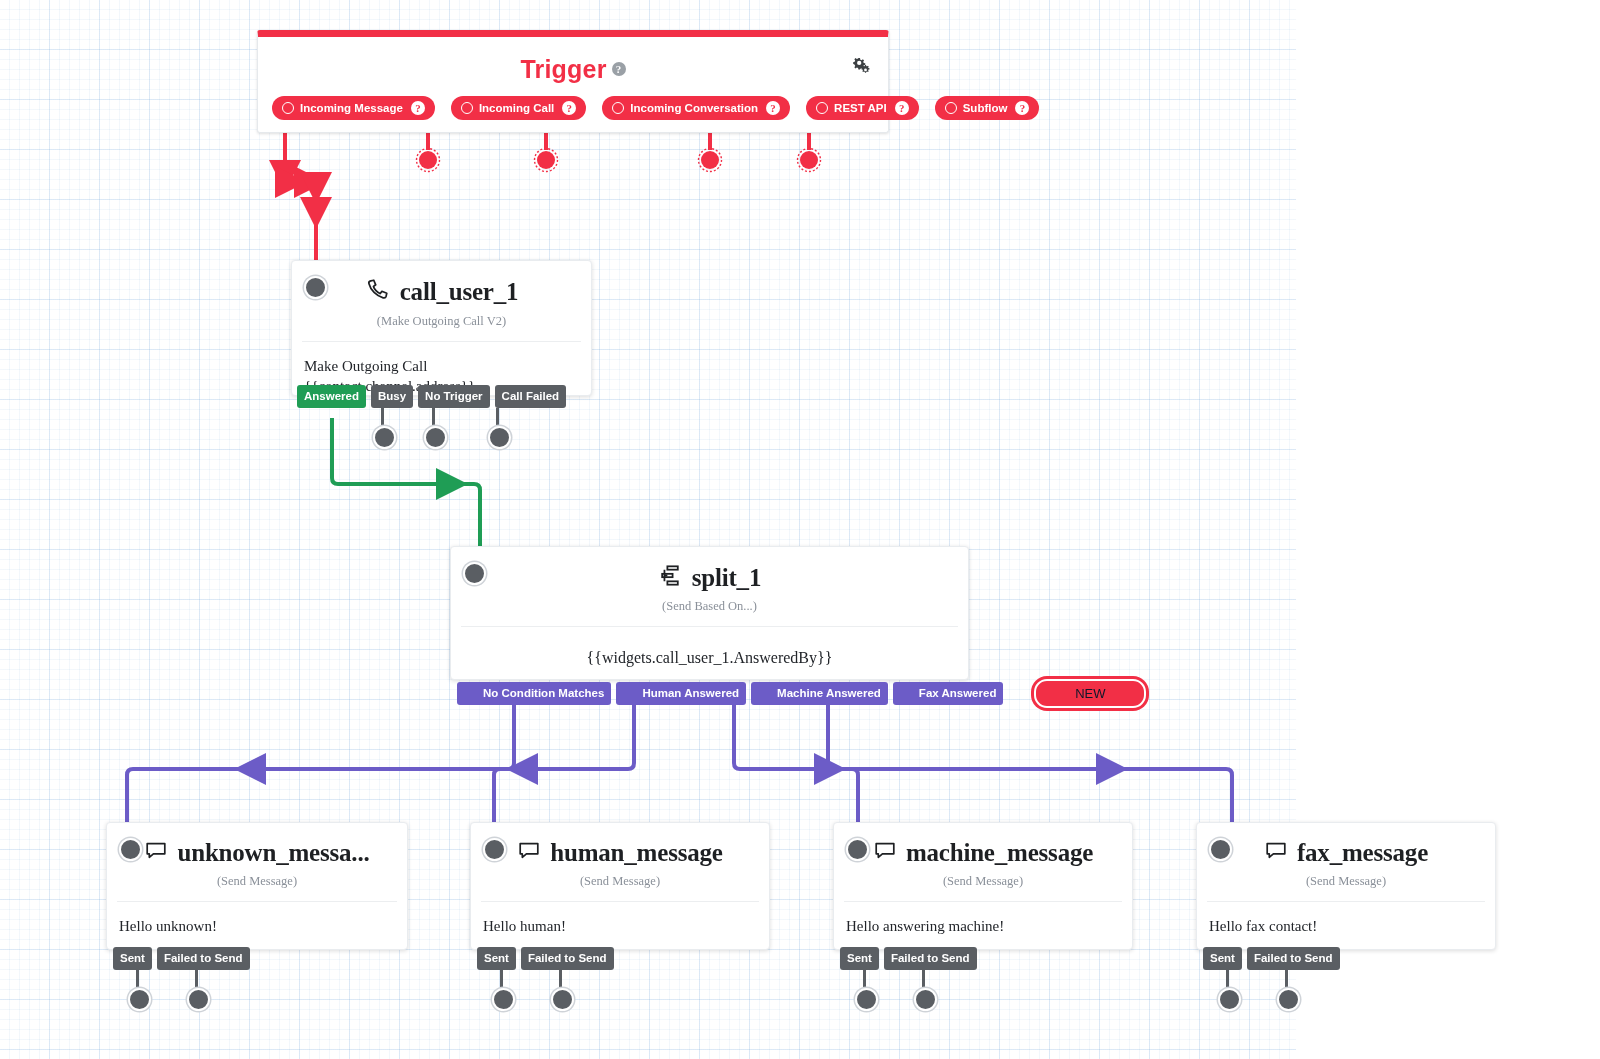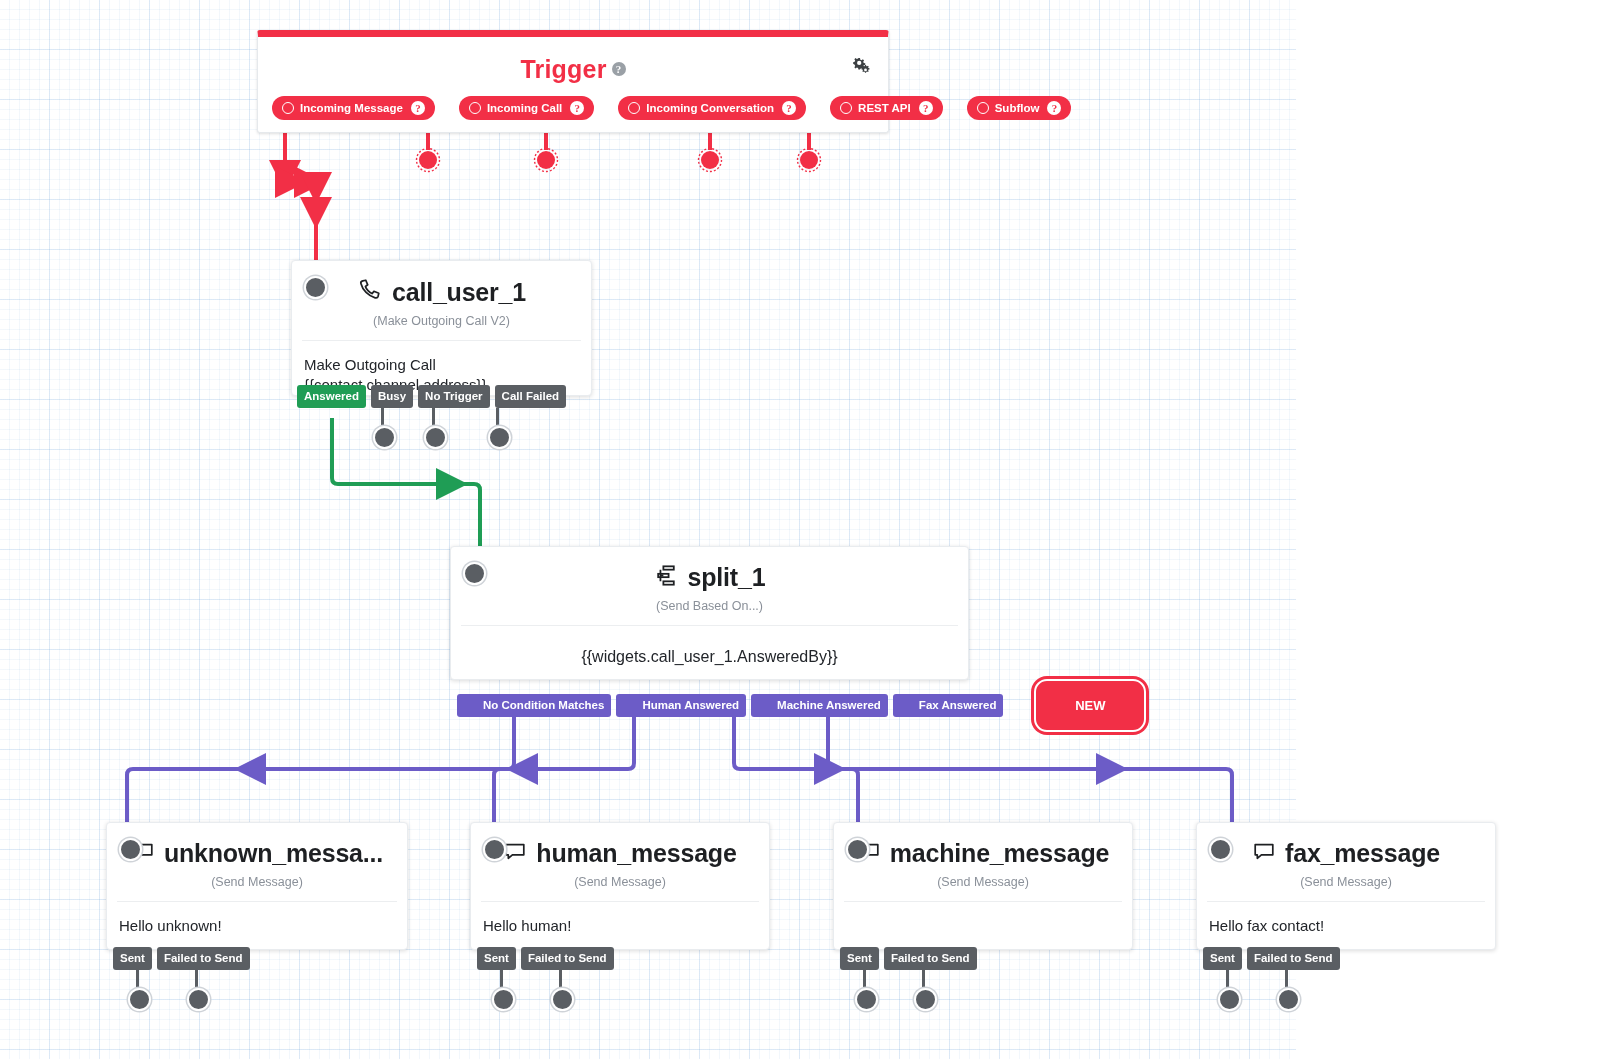--- a/index.html
+++ b/index.html
@@ -43,21 +43,21 @@
     background:#9aa0a6; color:#fff; font-size:11px; font-weight:700;
     line-height:14px; text-align:center; vertical-align:6px; margin-left:5px;
     font-family:"Liberation Serif", serif;
   }
   .trigger-title .help-dot { vertical-align: 5px; }
   .gear-icon {
     position:absolute; right:15px; top:16px; width:24px; height:24px;
   }
   .trigger-pills {
     position:absolute; left:14px; top:59px;
-    display:flex; gap:24px; 
+    display:flex; gap:16px; 
   }
   .pill {
     display:flex; align-items:center; gap:6px;
     height:24px; padding:0 10px;
     background:#F22F46; color:#fff;
     border-radius:13px;
     font-size:11.5px; font-weight:700;
     white-space:nowrap;
   }
   .pill .ring {
@@ -66,20 +66,21 @@
   }
   .pill .help-dot { background:#fff; color:#F22F46; vertical-align:0; margin-left:2px; }
 
   
   .node {
     position:absolute;
     background:#fff;
     border:1px solid #e9ecef;
     border-radius:4px;
     box-shadow: 0 1px 4px rgba(0,0,0,0.14);
+    font-family: Liberation Serif, serif;
   }
   .node-head {
     display:flex; align-items:center; justify-content:center;
     gap:9px; padding-top:16px;
   }
   .node-title {
     font-size:25px; font-weight:700; color:#1e2023; letter-spacing:-0.2px;
     white-space:nowrap;
   }
   .node-sub {
@@ -103,23 +104,23 @@
   .out-row { position:absolute; display:flex; align-items:center; gap:5px; }
   .badge {
     height:23px; line-height:23px; padding:0 7px;
     border-radius:3px; color:#fff; font-size:11.5px; font-weight:700;
     white-space:nowrap;
   }
   .badge.grey  { background:#5a5e63; }
   .badge.green { background:#1f9d55; }
   .badge.purple{ background:#6C5CC7;padding-left:26px; }
   .new-btn {
-    height:31px; min-width:74px; padding:12px 20px;
+    height:31px; min-width:74px; padding:0 20px;
     display:flex; align-items:center; justify-content:center;
-    background:#F22F46; color:#ffffff; font-size:13px; font-weight:700;
+    background:#F22F46; color:#0f172a; font-size:13px; font-weight:400;
     border-radius:16px;
     border:2px dashed #F22F46;
     outline:2px solid #fff; outline-offset:-5px;
     box-shadow: 0 0 0 0 transparent;
   }
   .out-stub { position:absolute; width:3px; background:#5a5e63; }
   .out-endpoint {
     position:absolute; width:19px; height:19px; border-radius:50%;
     background:#5a5e63; border:2px solid #fff; box-shadow:0 0 0 1.5px #cfd3d8;
   }
@@ -337,20 +338,21 @@
     <div class="node-head">
       <span class="chat-icon">
         <svg width="24" height="24" viewBox="0 0 24 24">
             <path d="M3.2,4.6 h17.6 v10.2 h-11.4 l-4.1,3.5 v-3.5 h-2.1 z" fill="none" stroke="#1e2023" stroke-width="1.7" stroke-linejoin="round"></path>
           </svg>
       </span>
       <span class="node-title">machine_message</span>
     </div>
     <div class="node-sub">(Send Message)</div>
     <div class="node-divider"></div>
+    <div class="node-body">Hello answering machine!</div>
   </div>
   <div class="out-row" style="left:840px; top:947px;">
     <div class="badge grey">Sent</div>
     <div class="badge grey">Failed to Send</div>
   </div>
   <div class="out-stub" style="left:863px; top:970px; height:20px;"></div>
   <div class="out-stub" style="left:922px; top:970px; height:20px;"></div>
   <div class="out-endpoint" style="left:855px; top:988px;"></div>
   <div class="out-endpoint" style="left:914px; top:988px;"></div>
 

